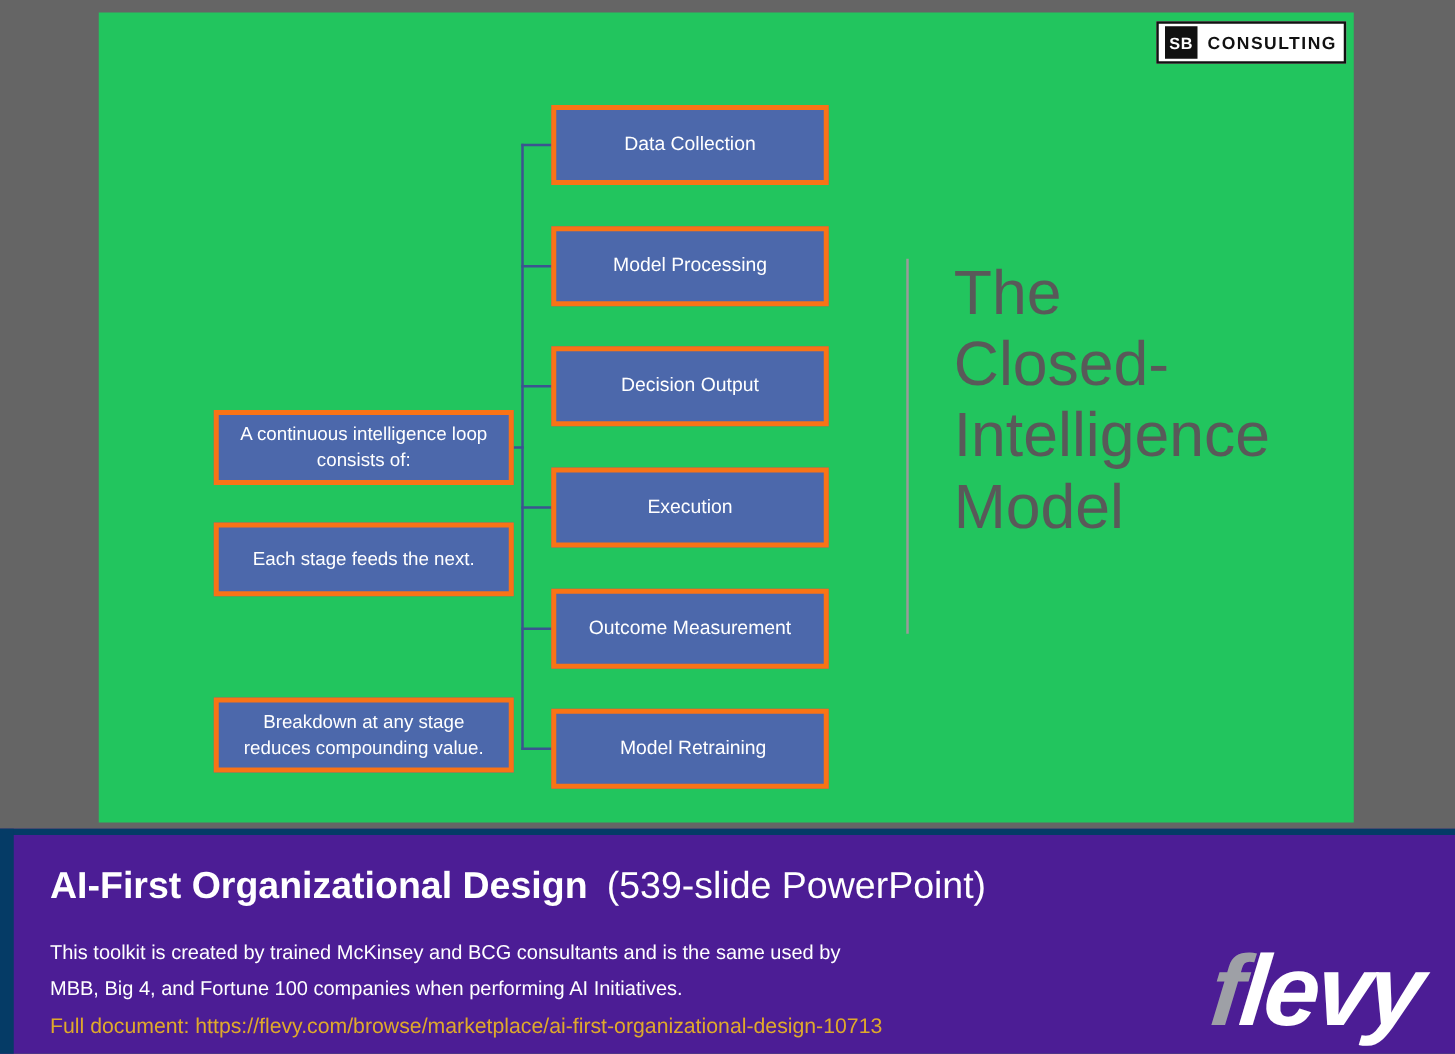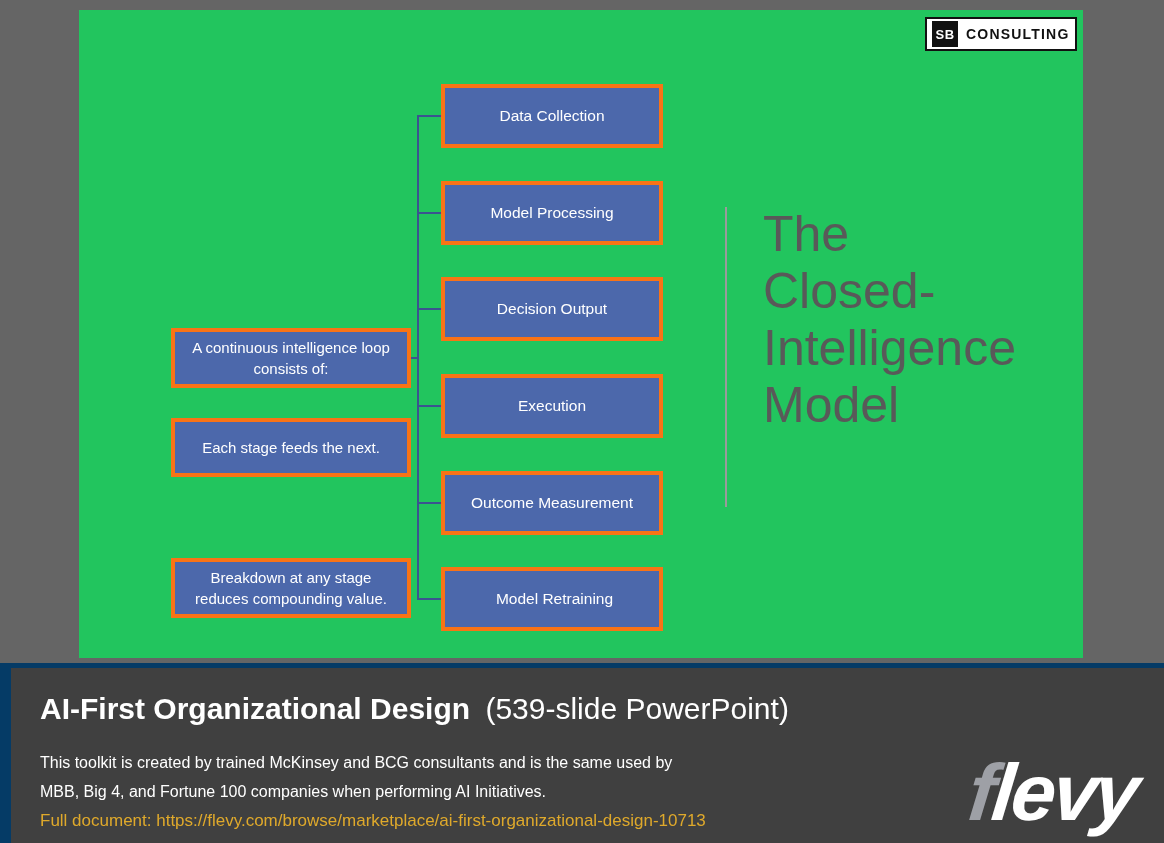--- a/index.html
+++ b/index.html
@@ -95,21 +95,21 @@
     font-size: 50px;
     line-height: 57px;
     font-weight: 400;
   }
 
   
   .footer {
     position: absolute;
     left: 0; top: 663px;
     width: 1164px; height: 180px;
-    background: #404040;
+    background: #4c1d95;
     border-top: 5px solid #053B66;
     border-left: 11px solid #053B66;
   }
   .footer-content { position: absolute; left: 29px; top: 0; width: 900px; }
   .footer-title {
     position: absolute; left: 0; top: 24px;
     width: 900px;
     color: #ffffff;
     font-size: 30px;
     white-space: nowrap;

